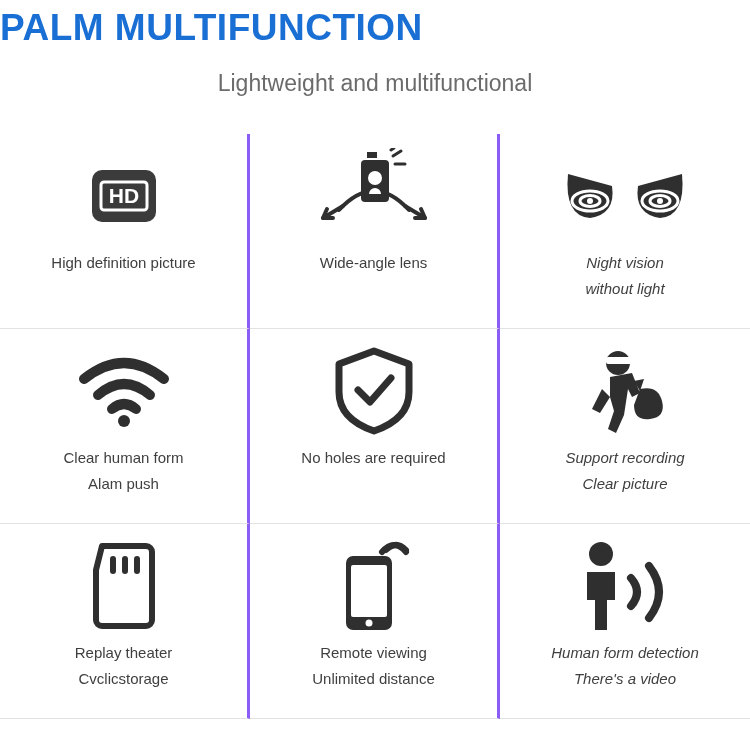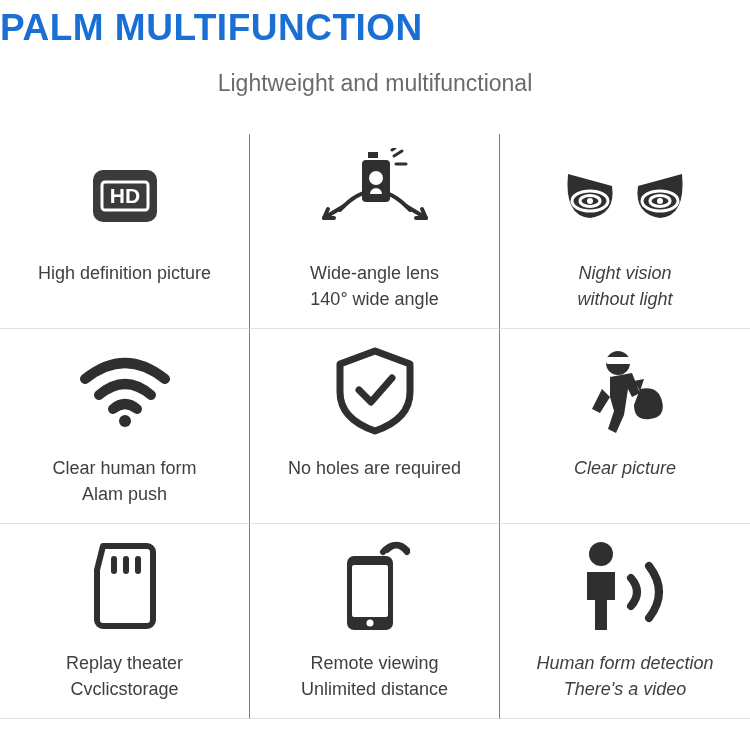--- a/index.html
+++ b/index.html
@@ -45,39 +45,39 @@
     box-sizing: border-box;
   }
   .cell {
     box-sizing: border-box;
     height: 195px;
     padding: 14px 6px 10px 6px;
     display: flex;
     flex-direction: column;
     align-items: center;
     justify-content: flex-start;
-    border-right: 1px solid #8b5cf6;
+    border-right: 3px solid #8b5cf6;
     border-bottom: 1px solid #e2e2e2;
   }
   .cell:nth-child(3n) {
     border-right: none;
     font-style: italic;
   }
   .icon-wrap {
     height: 96px;
     display: flex;
     align-items: center;
     justify-content: center;
   }
   .label {
     text-align: center;
-    font-size: 18px;
+    font-size: 15px;
     line-height: 26px;
     color: #3f3f3f;
-    margin-top: 16px;
+    margin-top: 6px;
   }
   .label .l2 {
     display: block;
   }
   svg { display: block; }
 </style>
 </head>
 <body>
 
 <div class="page">
@@ -116,21 +116,20 @@
           <g stroke="#2f2f2f" stroke-width="3" stroke-linecap="round">
             <path d="M84 8 l8 -5"></path>
             <path d="M86 16 l10 0"></path>
             <path d="M82 2 l3 -2"></path>
           </g>
           <rect x="58" y="4" width="10" height="6" fill="#2f2f2f"></rect>
         </svg>
       </div>
       <div class="label">
         <span>Wide-angle lens</span>
-        <span class="l2">140° wide angle</span>
       </div>
     </div>
 
     <div class="cell">
       <div class="icon-wrap">
         <svg width="130" height="80" viewBox="0 0 130 80">
           <g fill="#2f2f2f">
             <path d="M8 18 L52 30 Q56 58 30 62 Q4 60 8 18 Z"></path>
             <path d="M122 18 L78 30 Q74 58 100 62 Q126 60 122 18 Z"></path>
           </g>
@@ -186,20 +185,21 @@
             <circle cx="48" cy="18" r="12"></circle>
             <rect x="36" y="12" width="26" height="7" rx="2" fill="#ffffff"></rect>
             <path d="M40 32 L62 28 L70 48 L62 52 L58 44 L54 70 L46 88 L38 84 L44 66 L40 52 Z"></path>
             <path d="M40 52 L30 68 L22 64 L32 44 Z"></path>
             <path d="M70 44 q18 -4 22 12 q4 16 -12 18 q-16 2 -16 -14 z"></path>
           </g>
           <path d="M70 46 l-6 -10 l10 -2 z" fill="#2f2f2f"></path>
         </svg>
       </div>
       <div class="label">
+        <span>Support recording</span>
         <span class="l2">Clear picture</span>
       </div>
     </div>
 
     <div class="cell">
       <div class="icon-wrap">
         <svg width="80" height="92" viewBox="0 0 80 92">
           <path d="M18 6 H62 a6 6 0 0 1 6 6 V80 a6 6 0 0 1 -6 6 H18 a6 6 0 0 1 -6 -6 V30 Z" fill="none" stroke="#2f2f2f" stroke-width="6" stroke-linejoin="round"></path>
           <g fill="#2f2f2f">
             <rect x="26" y="16" width="6" height="18" rx="3"></rect>

